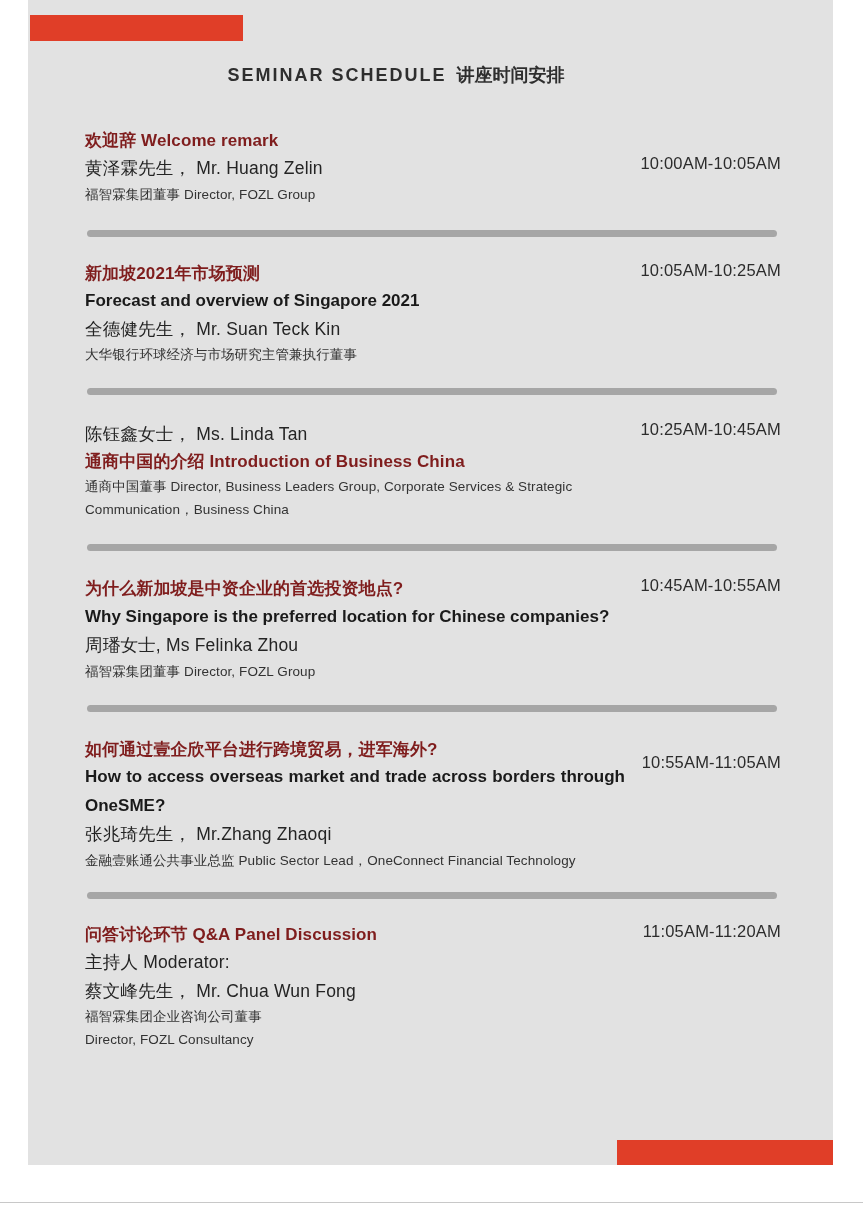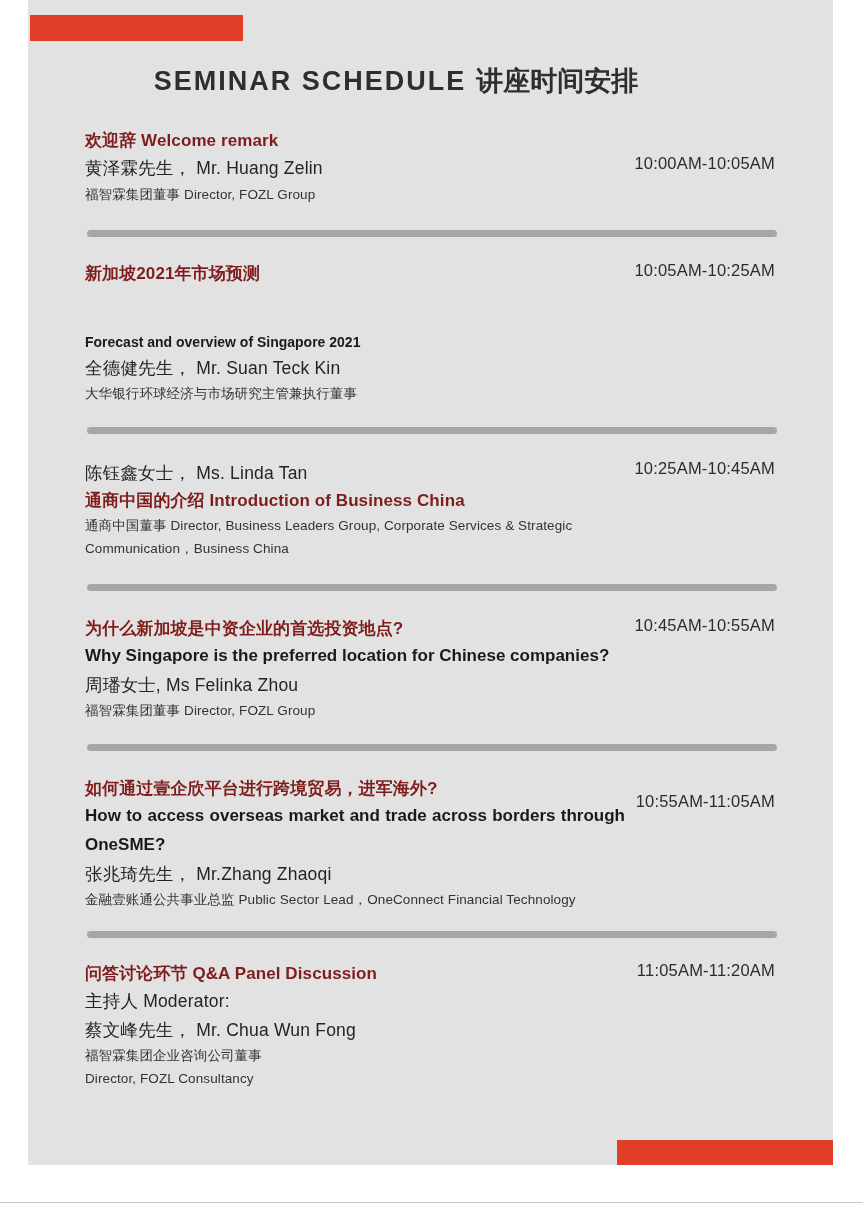--- a/index.html
+++ b/index.html
@@ -62,21 +62,21 @@
     height: 1px;
     background: #c8c8c8;
   }
 
   .title {
     position: absolute;
     left: 28px;
     top: 63px;
     width: 736px;
     text-align: center;
-    font-size: 27px;
+    font-size: 18px;
     font-weight: bold;
     letter-spacing: 2.0px;
     color: #2e2e2e;
     white-space: nowrap;
   }
   .title .cn {
     letter-spacing: 0px;
     margin-left: 10px;
   }
 
@@ -94,21 +94,21 @@
   }
 
   .item-body {
     position: relative;
     padding: 0 88px 0 85px;
     min-height: 10px;
   }
 
   .time {
     position: absolute;
-    right: 88px;
+    right: 82px;
     top: 0;
     font-size: 16.5px;
     color: #2c2c2c;
     letter-spacing: 0.2px;
     white-space: nowrap;
   }
   
   .item.first .time { top: 26px; }
 
   .line {
@@ -118,25 +118,24 @@
 
   
   .l-head {
     font-size: 17px;
     font-weight: bold;
     letter-spacing: 0.1px;
     line-height: 1.55;
     color: #7f1d1d;
   }
   .l-head-en {
-    font-size: 14px;
+    font-size: 17px;
     font-weight: bold;
     line-height: 1.62;
     color: #1a1a1a;
-    margin-top: 44px;
   }
   
   .l-head-just {
     font-size: 17px;
     font-weight: bold;
     line-height: 1.68;
     color: #1a1a1a;
     text-align: justify;
     text-align-last: left;
     white-space: normal;

